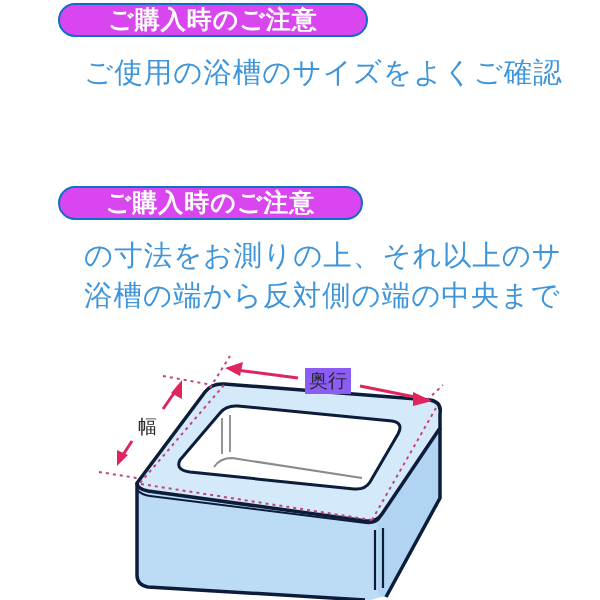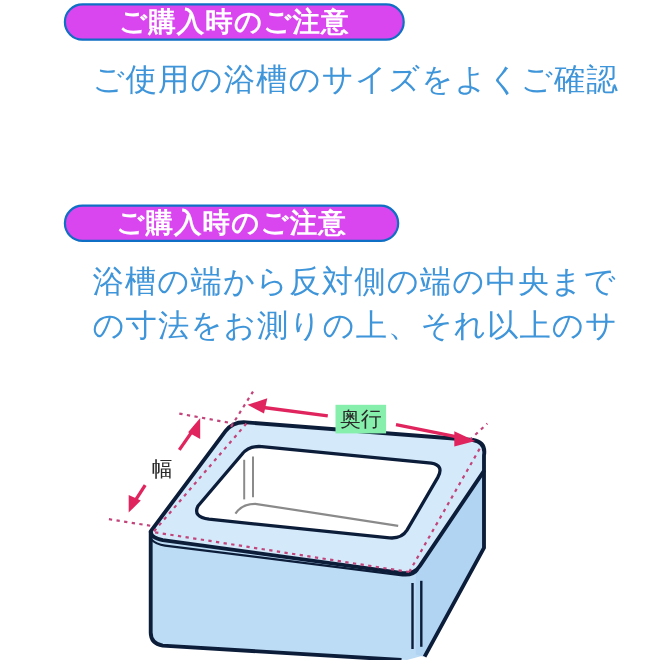--- a/index.html
+++ b/index.html
@@ -54,41 +54,41 @@
       left: 0;
       top: 0;
       width: 600px;
       height: 600px;
     }
     .dim-label {
       position: absolute;
       font-size: 19px;
       color: #2a2a2a;
       white-space: nowrap;
-      background: #86efac;
+      background: #8b5cf6;
       padding: 0 4px;
     }
     .dim-depth { left: 305px; top: 368px; }
     .dim-width { left: 138px; top: 414px; background: transparent; padding: 0; }
   </style>
 </head>
 <body>
 
 <div class="section">
   <div class="pill pill-1">ご購入時のご注意</div>
   <div class="para para-1">
     <span class="line">ご使用の浴槽のサイズをよくご確認</span>
   </div>
 </div>
 
 <div class="section">
   <div class="pill pill-2">ご購入時のご注意</div>
   <div class="para para-2">
+    <span class="line">の寸法をお測りの上、それ以上のサ</span>
     <span class="line">浴槽の端から反対側の端の中央まで</span>
-    <span class="line">の寸法をお測りの上、それ以上のサ</span>
   </div>
 </div>
 
 <div class="diagram">
   <svg width="600" height="600" viewBox="0 0 600 600">
 
     <path d="M137,483 L137,575 Q137,585 148,587 L370,600 L385,596 L440,498 L440,430 L382,515 Q378,522 368,520 L148,490 Q137,487 137,483 Z" fill="#bcdcf5" stroke="none"></path>
 
     <path d="M382,515 L440,430 L441,498 L385,597 L378,595 L378,522 Z" fill="#b0d4f2" stroke="none"></path>
 

